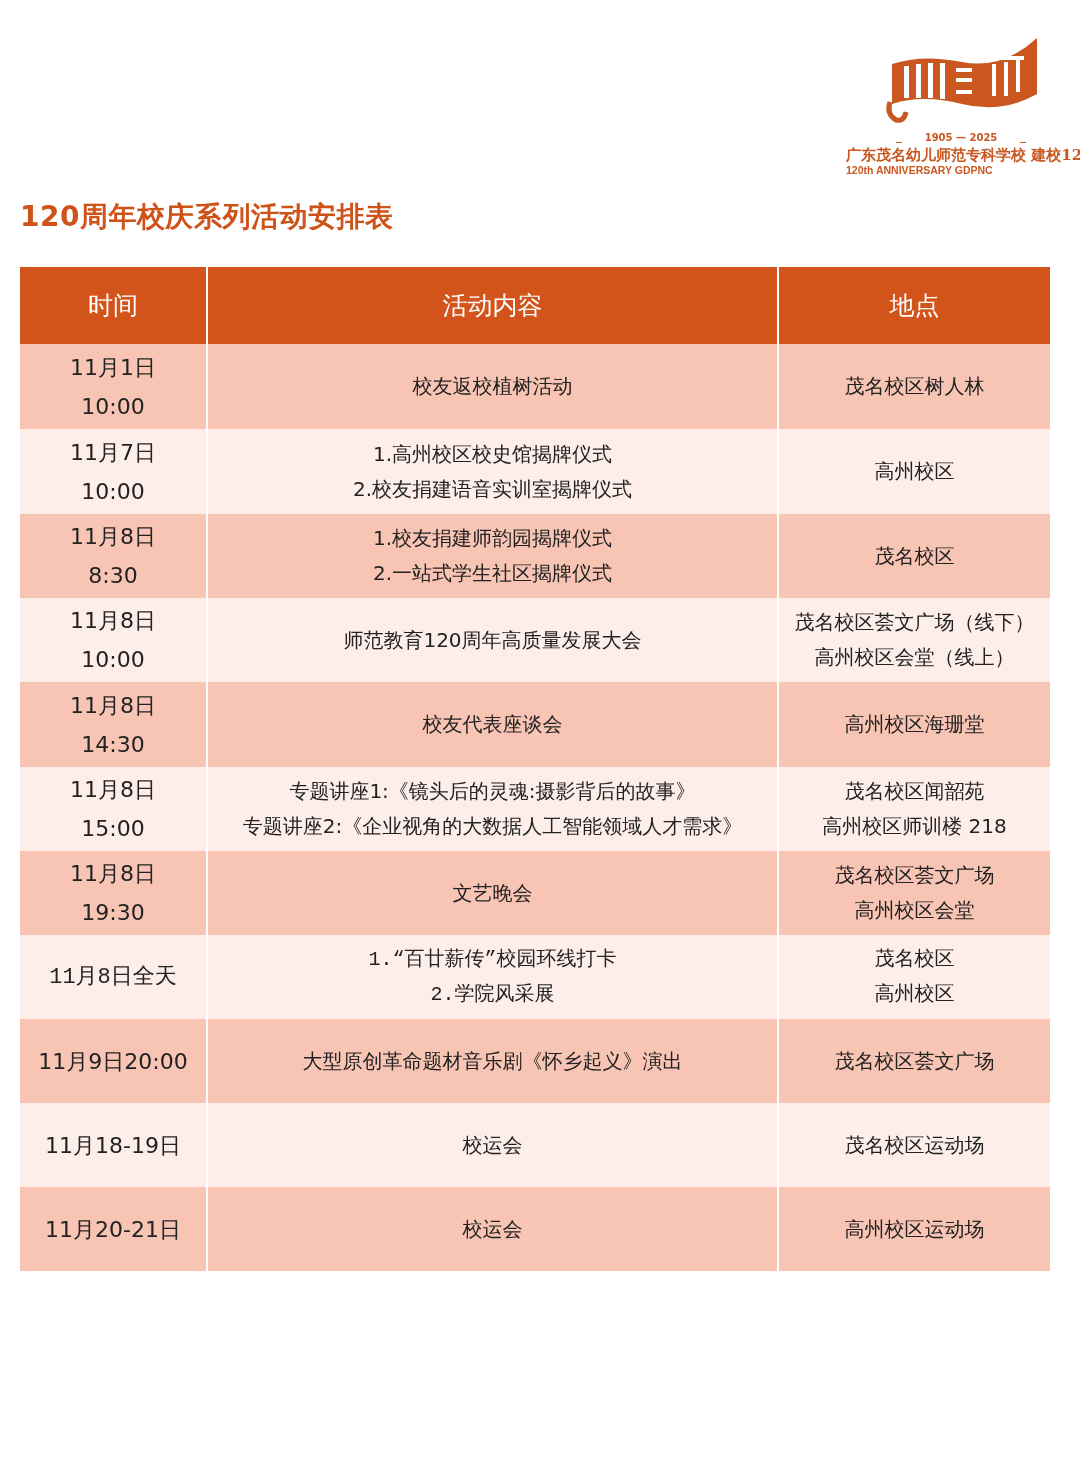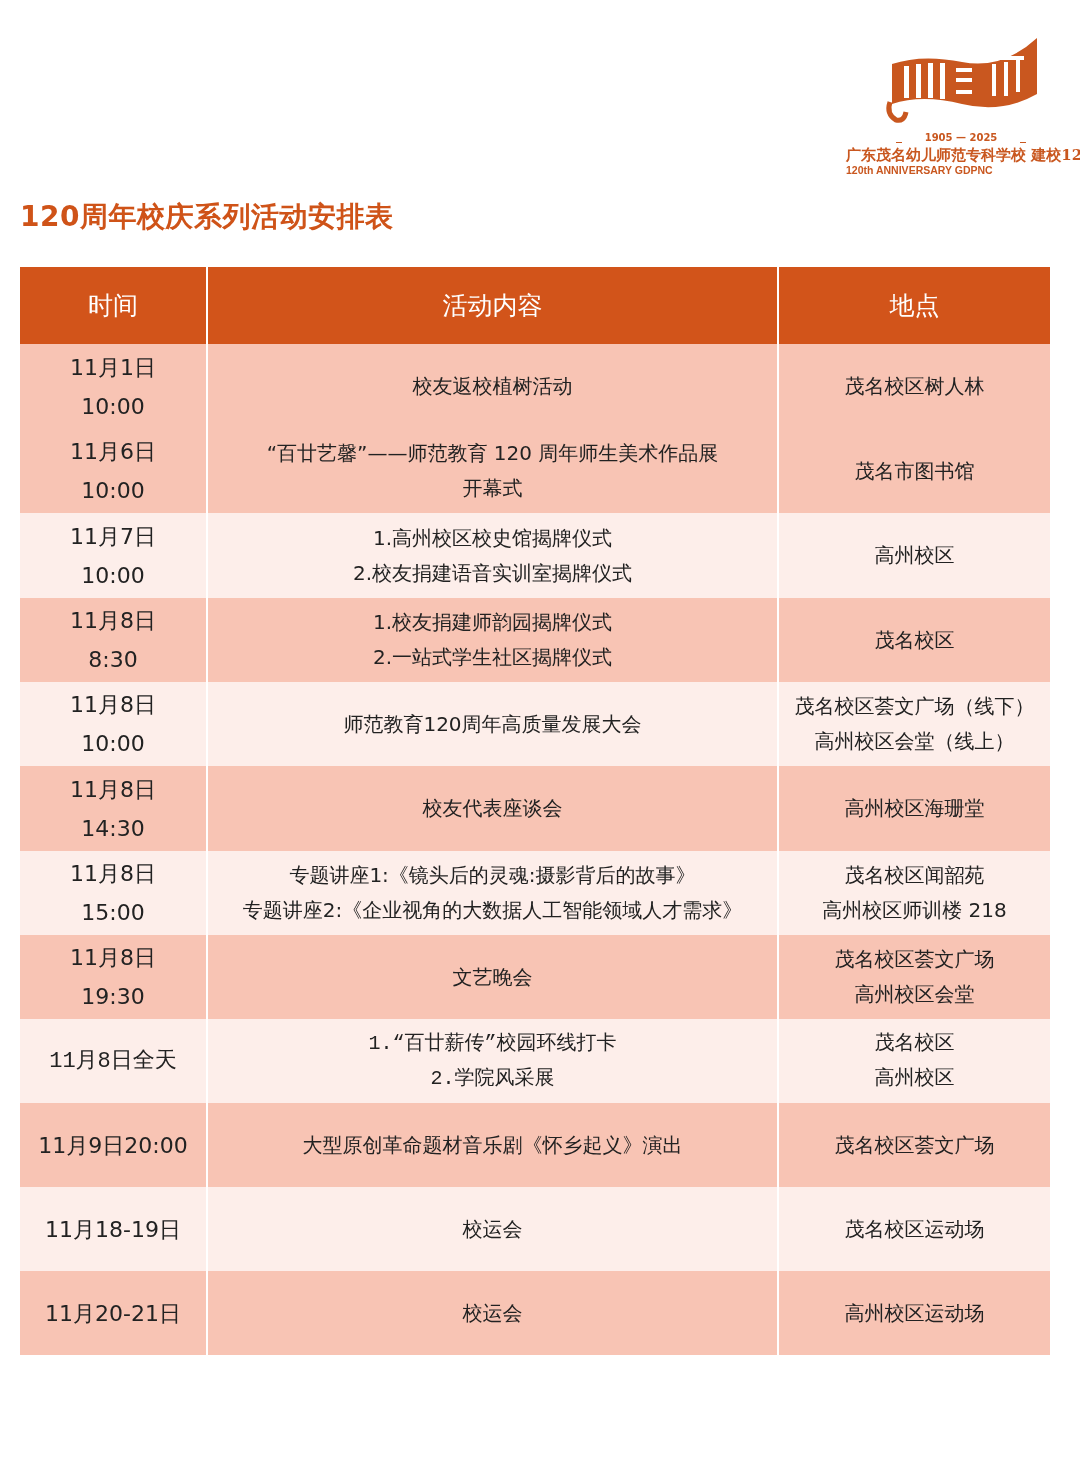--- a/index.html
+++ b/index.html
@@ -72,33 +72,20 @@
           <span class="line">11月1日</span>
           <span class="line">10:00</span>
         </td>
         <td>
           <span class="line">校友返校植树活动</span>
         </td>
         <td>
           <span class="line">茂名校区树人林</span>
         </td>
       </tr>
-      <tr class="dark" style="height: 84px;">
-        <td class="time">
-          <span class="line">11月6日</span>
-          <span class="line">10:00</span>
-        </td>
-        <td>
-          <span class="line">“百廿艺馨”——师范教育 120 周年师生美术作品展</span>
-          <span class="line">开幕式</span>
-        </td>
-        <td>
-          <span class="line">茂名市图书馆</span>
-        </td>
-      </tr>
       <tr class="light" style="height: 85px;">
         <td class="time">
           <span class="line">11月7日</span>
           <span class="line">10:00</span>
         </td>
         <td>
           <span class="line">1.高州校区校史馆揭牌仪式</span>
           <span class="line">2.校友捐建语音实训室揭牌仪式</span>
         </td>
         <td>

